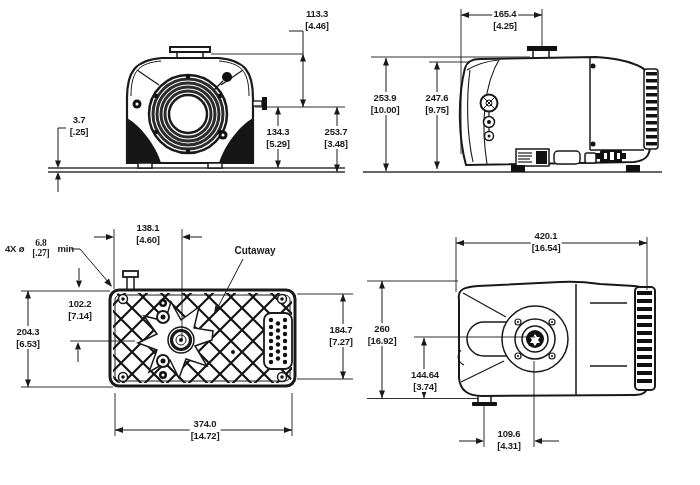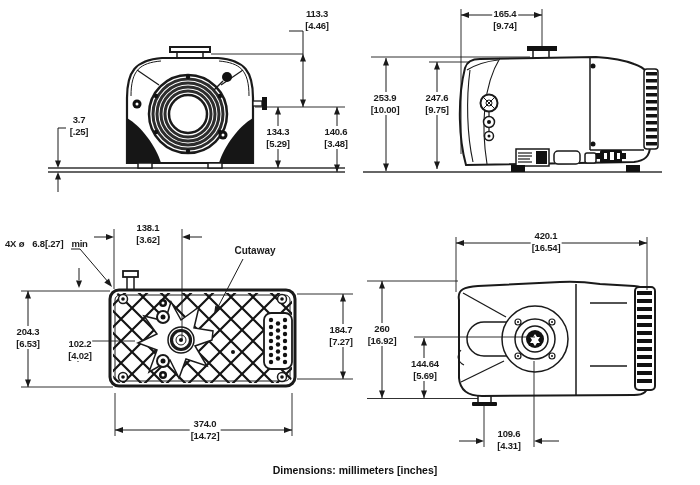--- a/index.html
+++ b/index.html
@@ -3,24 +3,24 @@
 <meta charset="utf-8">
 <style>
   html,body{margin:0;padding:0;background:#fff;}
   #stage{position:relative;width:664px;height:485px;background:#ffffff;overflow:hidden;
          font-family:"Liberation Sans",sans-serif;}
   #linework{position:absolute;left:0;top:0;}
   .dim{position:absolute;transform:translateX(-50%);text-align:center;
        font-size:9.5px;font-weight:bold;line-height:11.5px;letter-spacing:-0.2px;
        color:#1b1b1b;background:#fff;padding:0 1px;white-space:nowrap;}
   .dim div{background:#fff;}
-  .plain{background:transparent;margin-top:40px;}
+  .plain{background:transparent;}
   .bolt-label{position:absolute;display:flex;align-items:center;gap:8px;
        font-size:9.5px;font-weight:bold;color:#1b1b1b;letter-spacing:-0.2px;white-space:nowrap;}
-  .bolt-label .stack{display:flex;flex-direction:row;line-height:10px;}
+  .bolt-label .stack{display:flex;flex-direction:column;text-align:center;line-height:10px;font-family:Liberation Serif, serif;}
   .cutaway{position:absolute;transform:translateX(-50%);font-size:10px;font-weight:bold;color:#1b1b1b;}
   .note{position:absolute;transform:translateX(-50%);font-size:10.5px;font-weight:bold;color:#111;}
 </style>
 </head>
 <body>
 
 <div id="stage">
 
 <svg id="linework" width="700" height="485" viewBox="0 0 700 485">
   <defs>
@@ -374,53 +374,53 @@
   </div>
   <div class="dim" style="left:79px;top:114px">
     <div>3.7</div>
     <div>[.25]</div>
   </div>
   <div class="dim" style="left:278px;top:126px">
     <div>134.3</div>
     <div>[5.29]</div>
   </div>
   <div class="dim" style="left:336px;top:126px">
-    <div>140.6</div>
+    <div>253.7</div>
     <div>[3.48]</div>
   </div>
 
   <div class="dim" style="left:505px;top:8px">
     <div>165.4</div>
-    <div>[9.74]</div>
+    <div>[4.25]</div>
   </div>
   <div class="dim" style="left:385px;top:92px">
     <div>253.9</div>
     <div>[10.00]</div>
   </div>
   <div class="dim" style="left:437px;top:92px">
     <div>247.6</div>
     <div>[9.75]</div>
   </div>
 
   <div class="dim" style="left:148px;top:222px">
     <div>138.1</div>
-    <div>[3.62]</div>
+    <div>[4.60]</div>
   </div>
   <div class="bolt-label" style="left:5px;top:238px">
     <span>4X ø</span>
     <span class="stack">
       <span>6.8</span>
       <span>[.27]</span>
     </span>
     <span>min</span>
   </div>
   <div class="cutaway" style="left:255px;top:245px">Cutaway</div>
   <div class="dim plain" style="left:80px;top:298px">
     <div>102.2</div>
-    <div>[4.02]</div>
+    <div>[7.14]</div>
   </div>
   <div class="dim" style="left:28px;top:326px">
     <div>204.3</div>
     <div>[6.53]</div>
   </div>
   <div class="dim" style="left:341px;top:324px">
     <div>184.7</div>
     <div>[7.27]</div>
   </div>
   <div class="dim" style="left:205px;top:418px">
@@ -429,23 +429,22 @@
   </div>
 
   <div class="dim" style="left:546px;top:230px">
     <div>420.1</div>
     <div>[16.54]</div>
   </div>
   <div class="dim" style="left:382px;top:323px">
     <div>260</div>
     <div>[16.92]</div>
   </div>
-  <div class="dim" style="left:425px;top:358px">
+  <div class="dim" style="left:425px;top:369px">
     <div>144.64</div>
-    <div>[5.69]</div>
+    <div>[3.74]</div>
   </div>
   <div class="dim" style="left:509px;top:428px">
     <div>109.6</div>
     <div>[4.31]</div>
   </div>
 
-  <div class="note" style="left:355px;top:464px">Dimensions: millimeters [inches]</div>
 </div>
 
 </body></html>

